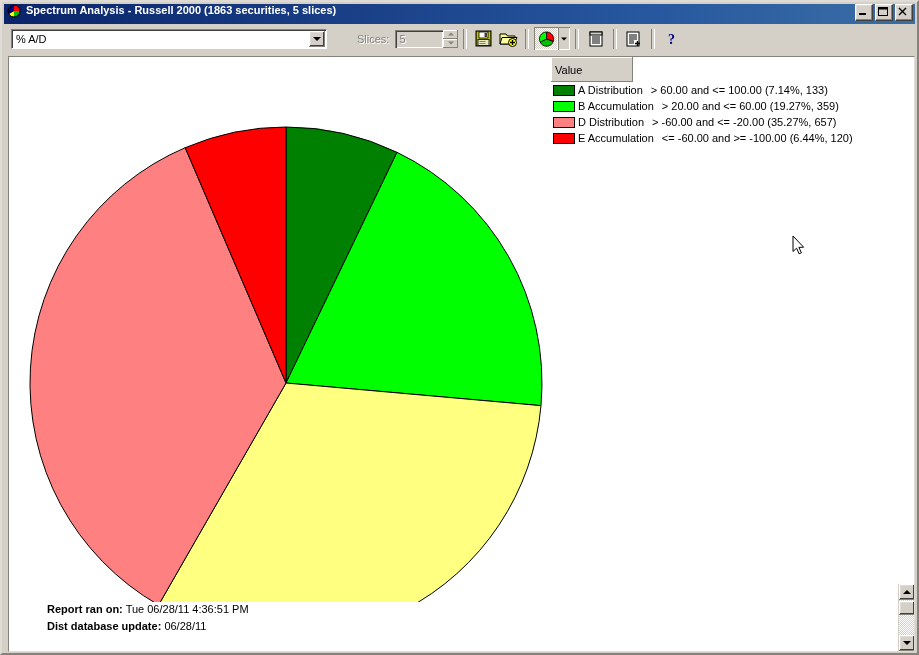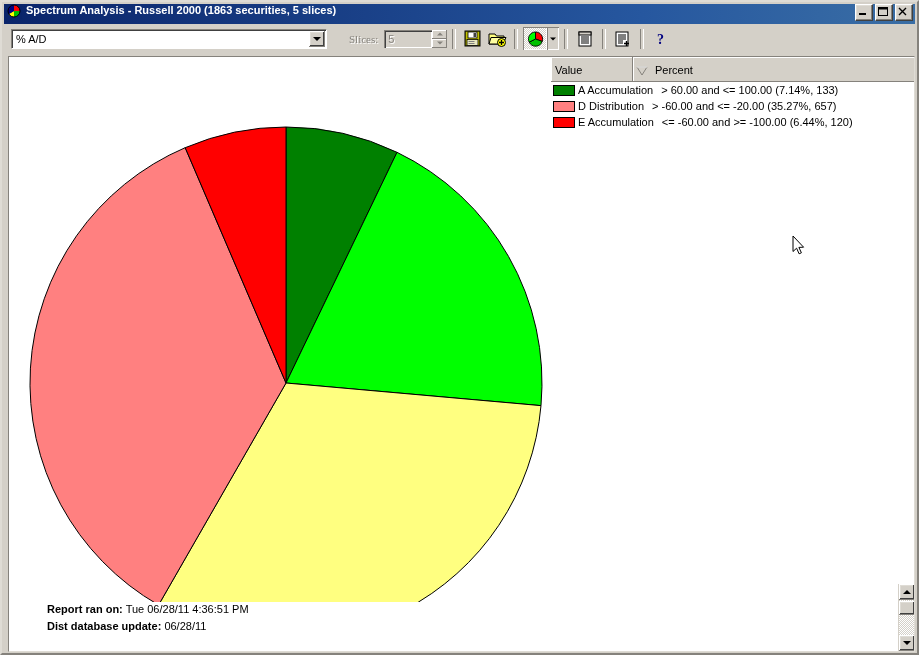--- a/index.html
+++ b/index.html
@@ -114,26 +114,25 @@
   .tri-down {
     position: absolute;
     left: 50%; top: 50%;
     transform: translate(-50%,-50%);
     width: 0; height: 0;
     border-left: 4px solid transparent;
     border-right: 4px solid transparent;
     border-top: 4px solid #000000;
   }
   #slices-label {
-    margin-left: 22px;
+    margin-left: 30px;
     color: #85827c;
     text-shadow: 1px 1px 0 #ffffff;
     font-size: 11px;
     white-space: nowrap;
-    font-family: Liberation Serif, serif;
   }
   #slices-box {
     margin-left: 6px;
     width: 48px; height: 18px;
     background: #d4d0c8;
     box-shadow: inset 1px 1px 0 #85827c, inset 2px 2px 0 #404040,
                 inset -1px -1px 0 #ffffff;
     display: flex;
     align-items: center;
     box-sizing: border-box;
@@ -475,35 +474,31 @@
           <path d="M 262 311 L 134.5611970946237 533.0255650010706 A 256 256 0 0 1 161.19848754093977 75.68095043969365 Z" fill="#ff8080" stroke="#000000" stroke-width="1"></path>
           <path d="M 262 311 L 161.19848754093977 75.68095043969365 A 256 256 0 0 1 261.99999999999994 55 Z" fill="#ff0000" stroke="#000000" stroke-width="1"></path>
         </g>
     </svg>
 
     <div id="legend">
       <div id="legend-header">
         <div class="lh-cell" id="lh-value">
           <span>Value</span>
         </div>
-        <div class="lh-cell" id="lh-percent">
-          <span class="sort-wrap">
-            <svg width="14" height="12" viewBox="0 0 14 12">
-              <path d="M2 2 L12 2 L7 10 Z" fill="#d4d0c8" stroke="#85827c" stroke-width="1"></path>
-              <path d="M2 2 L12 2" stroke="#ffffff" stroke-width="1"></path>
-            </svg>
-          </span>
-          <span>Percent</span>
-        </div>
       </div>
       <div id="legend-rows">
           <div class="legend-row">
             <div class="swatch" style="background: rgb(0, 128, 0);"></div>
-            <span class="lr-value">A Accumulation</span>
+            <span class="lr-value">A Distribution</span>
             <span class="lr-percent">&gt; 60.00 and &lt;= 100.00 (7.14%, 133)</span>
+          </div>
+          <div class="legend-row">
+            <div class="swatch" style="background: rgb(0, 255, 0);"></div>
+            <span class="lr-value">B Accumulation</span>
+            <span class="lr-percent">&gt; 20.00 and &lt;= 60.00 (19.27%, 359)</span>
           </div>
           <div class="legend-row">
             <div class="swatch" style="background: rgb(255, 128, 128);"></div>
             <span class="lr-value">D Distribution</span>
             <span class="lr-percent">&gt; -60.00 and &lt;= -20.00 (35.27%, 657)</span>
           </div>
           <div class="legend-row">
             <div class="swatch" style="background: rgb(255, 0, 0);"></div>
             <span class="lr-value">E Accumulation</span>
             <span class="lr-percent">&lt;= -60.00 and &gt;= -100.00 (6.44%, 120)</span>

